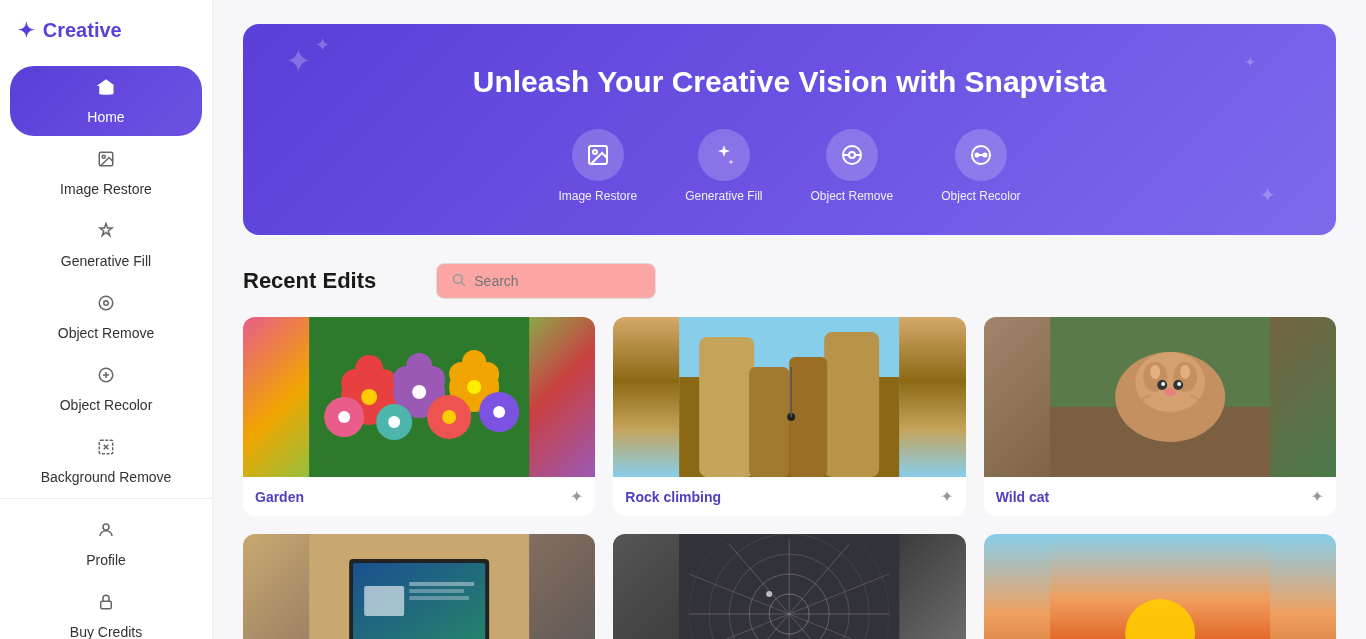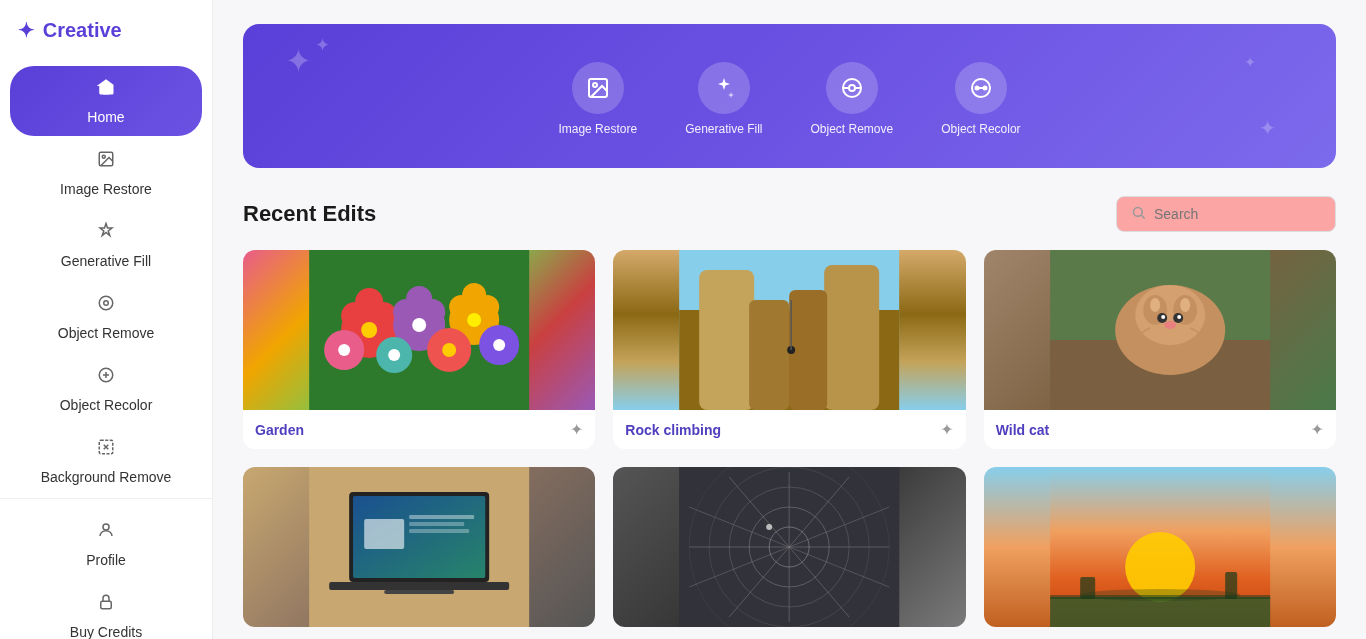--- a/index.html
+++ b/index.html
@@ -142,21 +142,21 @@
     .hero-tool-label {
       font-size: 12px;
       color: rgba(255,255,255,0.9);
       text-align: center;
     }
 
     
     .recent-header {
       display: flex;
       align-items: center;
-      justify-content: space-between;
+      justify-content: flex-start;
       margin-bottom: 18px;
       gap: 36px;
     }
     .recent-title {
       font-size: 22px;
       font-weight: 700;
       color: #1a1a1a;
     }
     .search-box {
       display: flex;
@@ -324,20 +324,21 @@
 
 <div id="main">
 
   <div class="hero-banner">
     <div class="hero-decorations">
       <span class="hero-deco-star" style="top:18px;left:42px;font-size:32px;">✦</span>
       <span class="hero-deco-star" style="top:10px;left:72px;font-size:18px;">✦</span>
       <span class="hero-deco-star" style="bottom:28px;right:60px;font-size:20px;">✦</span>
       <span class="hero-deco-star" style="top:30px;right:80px;font-size:14px;">✦</span>
     </div>
+    <div class="hero-title">Unleash Your Creative Vision with Snapvista</div>
     <div class="hero-tools">
       <div class="hero-tool">
         <div class="hero-tool-icon">
           <svg width="24" height="24" viewBox="0 0 24 24" fill="none" stroke="white" stroke-width="2">
             <rect x="3" y="3" width="18" height="18" rx="2"></rect>
               <circle cx="9" cy="9" r="2"></circle>
               <path d="M21 15l-5-5L5 21"></path>
           </svg>
         </div>
         <span class="hero-tool-label">Image Restore</span>

